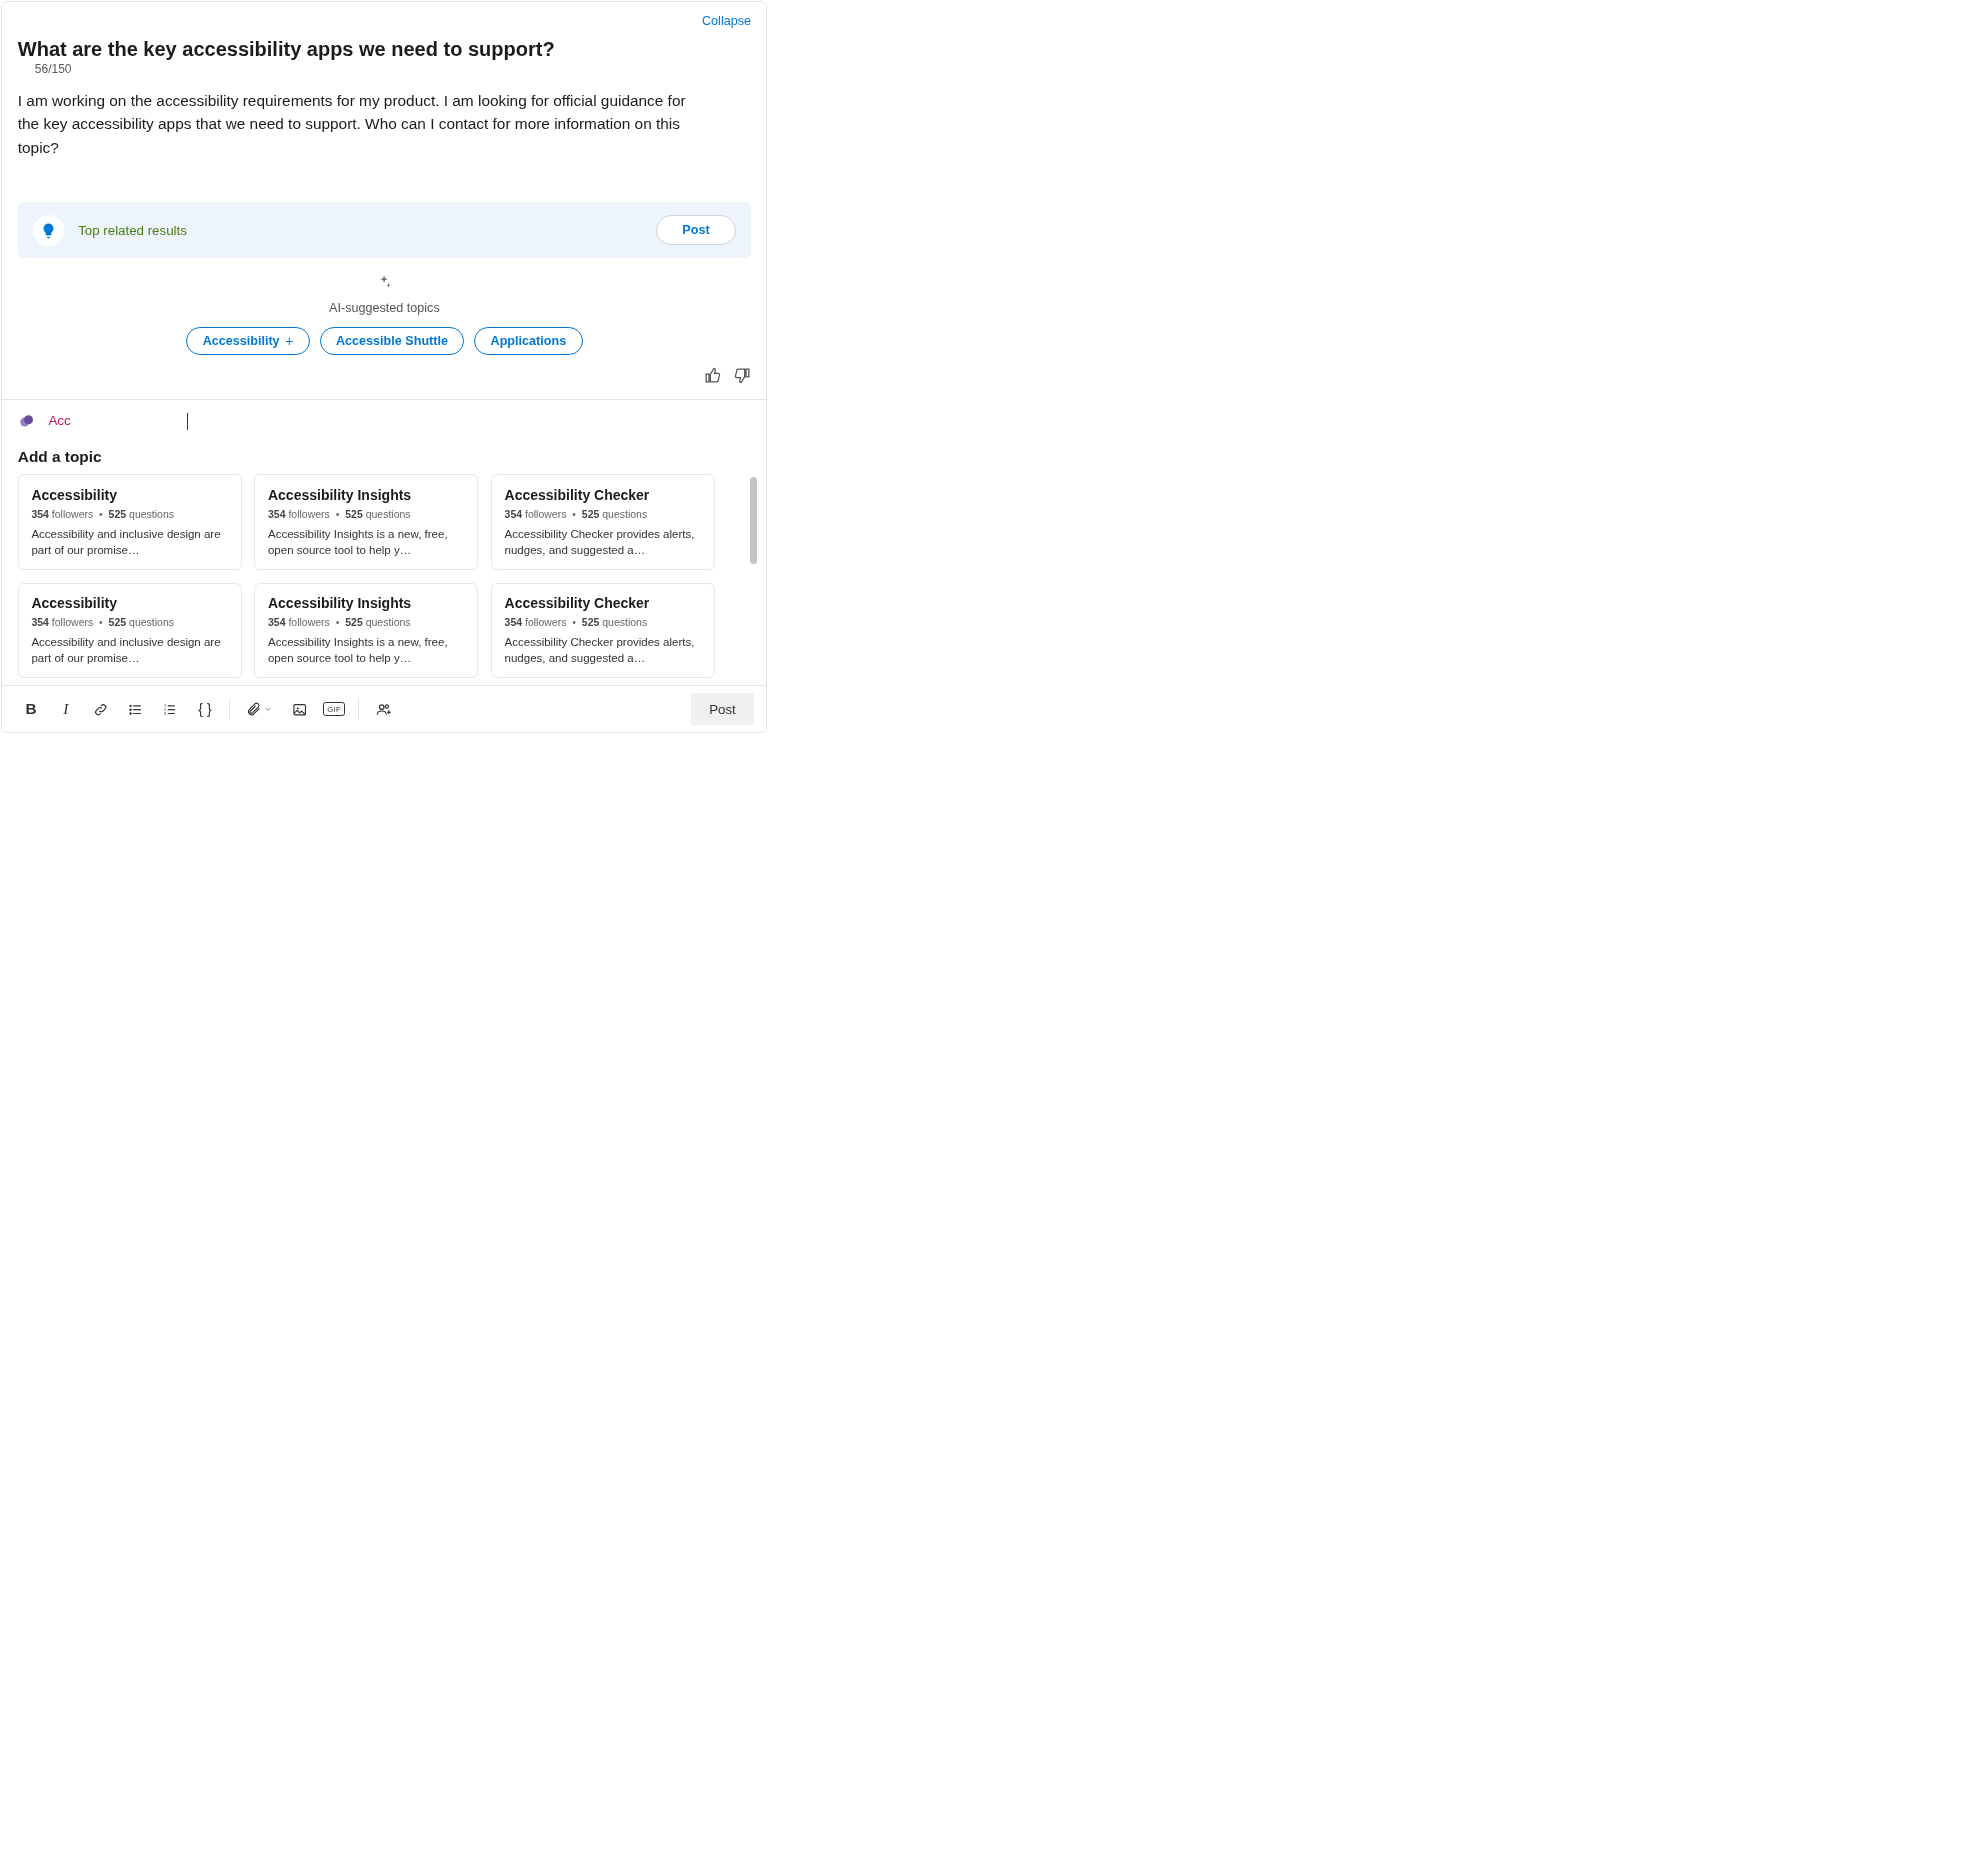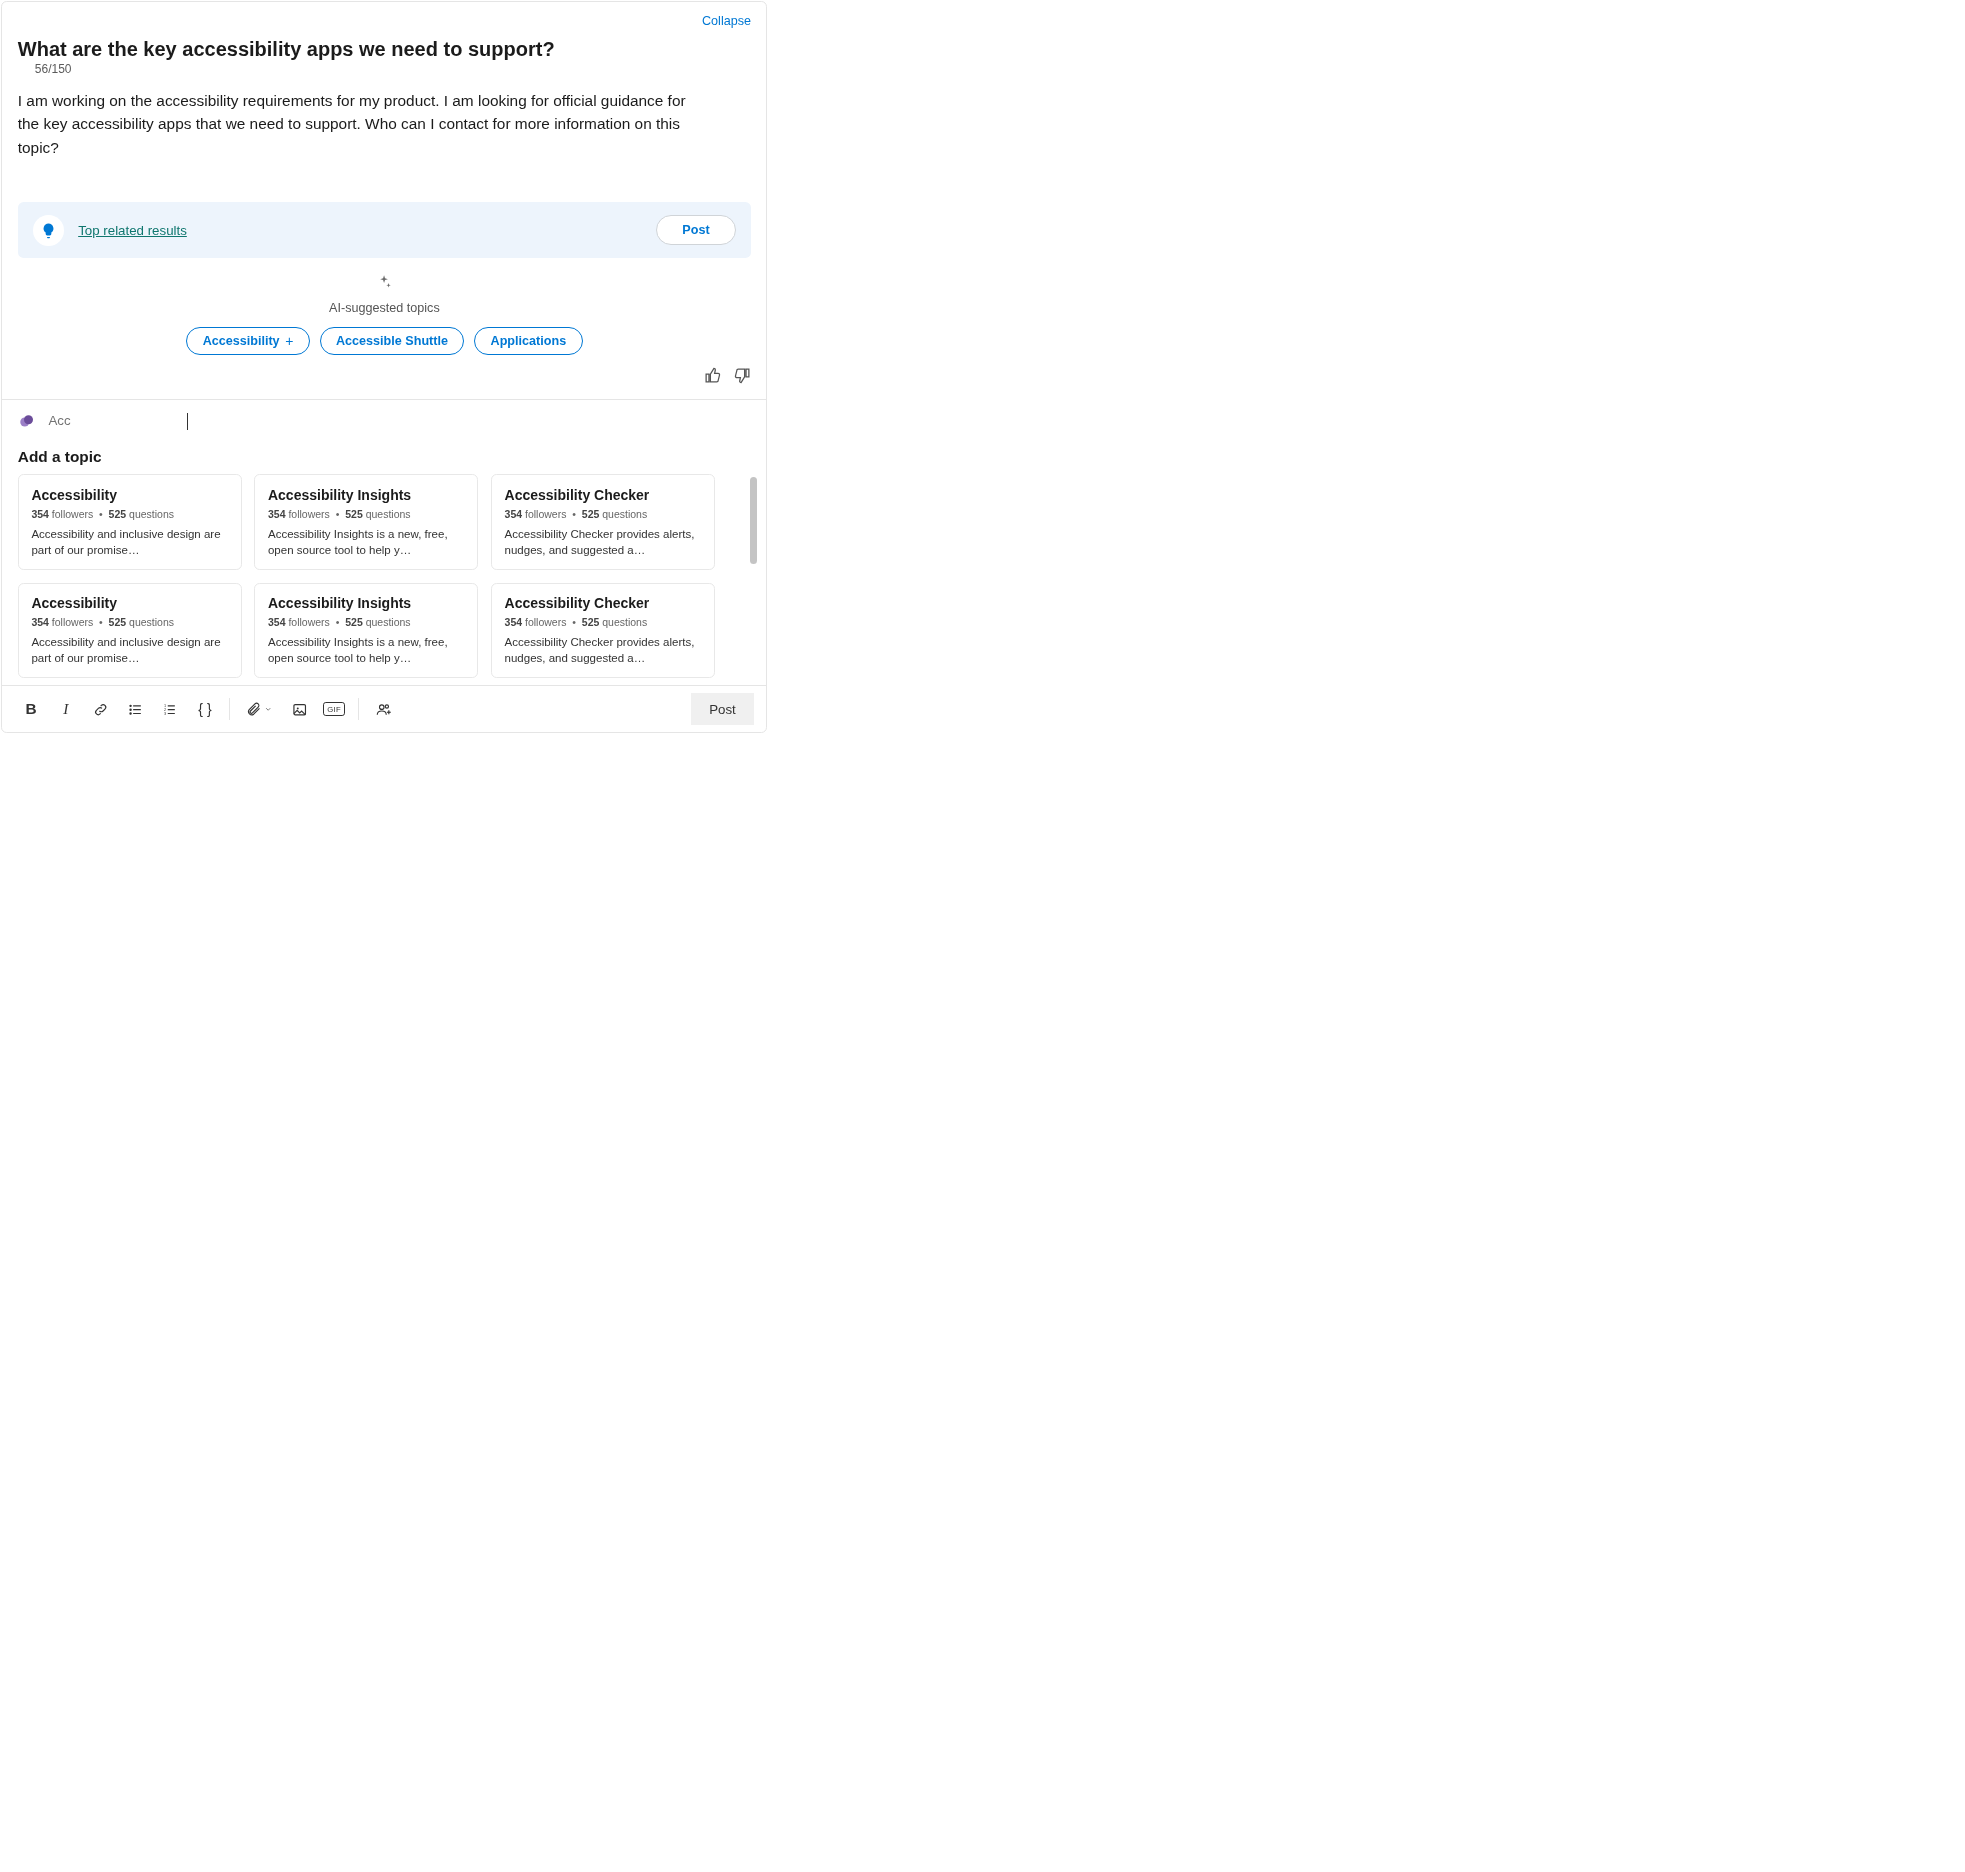--- a/index.html
+++ b/index.html
@@ -70,21 +70,21 @@
     padding: 12.6px 15.4px;
     display: flex;
     align-items: center;
     gap: 14px;
   }
   .lightbulb-wrap {
     width: 31px; height: 31px; border-radius: 50%; background: #fff;
     display: flex; align-items: center; justify-content: center;
   }
   .lightbulb-wrap svg { width: 17px; height: 17px; fill: var(--blue); }
-  .related-label { font-size: 13.3px; color: #0f766e; flex: 1; text-decoration: underline; }
+  .related-label { font-size: 13.3px; color: #4d7c0f; flex: 1; }
   .view-btn {
     background: #fff;
     border: 1px solid #d0d4d8;
     color: var(--blue);
     font-weight: 600;
     font-size: 12.6px;
     padding: 7px 25px;
     border-radius: 698px;
     cursor: pointer;
   }
@@ -117,21 +117,21 @@
   .topic-row {
     display: flex; align-items: center; gap: 12.6px;
     padding: 12.6px 15.4px 0 15.4px;
   }
   .topic-row svg.tags-icon { width: 18px; height: 18px; }
   .topic-input {
     font-size: 13.3px;
     border: none;
     outline: none;
     width: 140px;
-    color: #737373;
+    color: #be185d;
     border-right: 1px solid #333; 
     padding-right: 0;
     height: 17px;
   }
   .add-topic-heading {
     font-size: 15.4px;
     font-weight: 700;
     padding: 17px 15.4px 8.4px 15.4px;
   }
   .cards-scroll {

